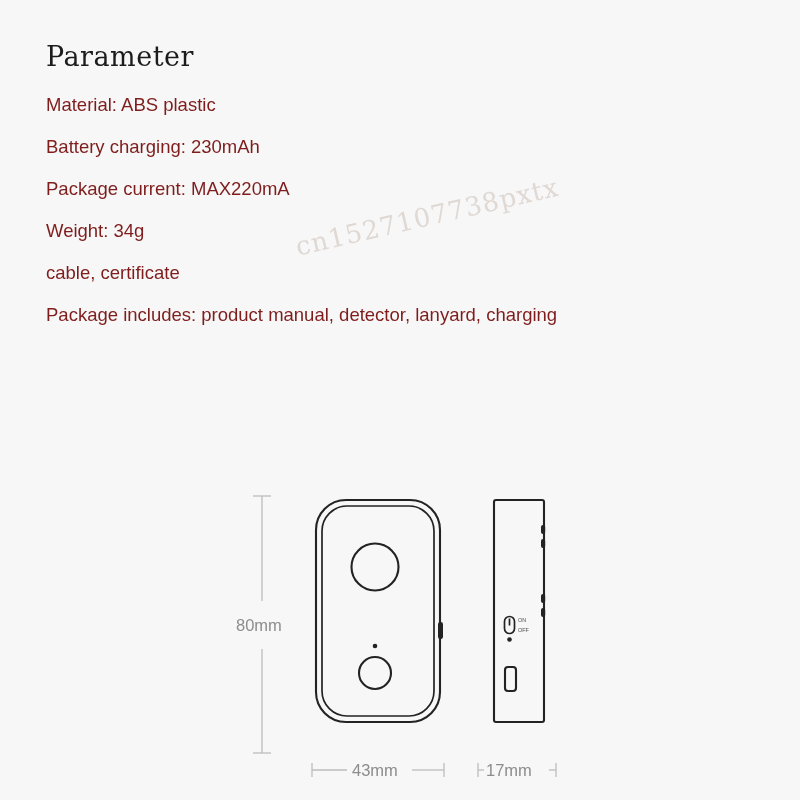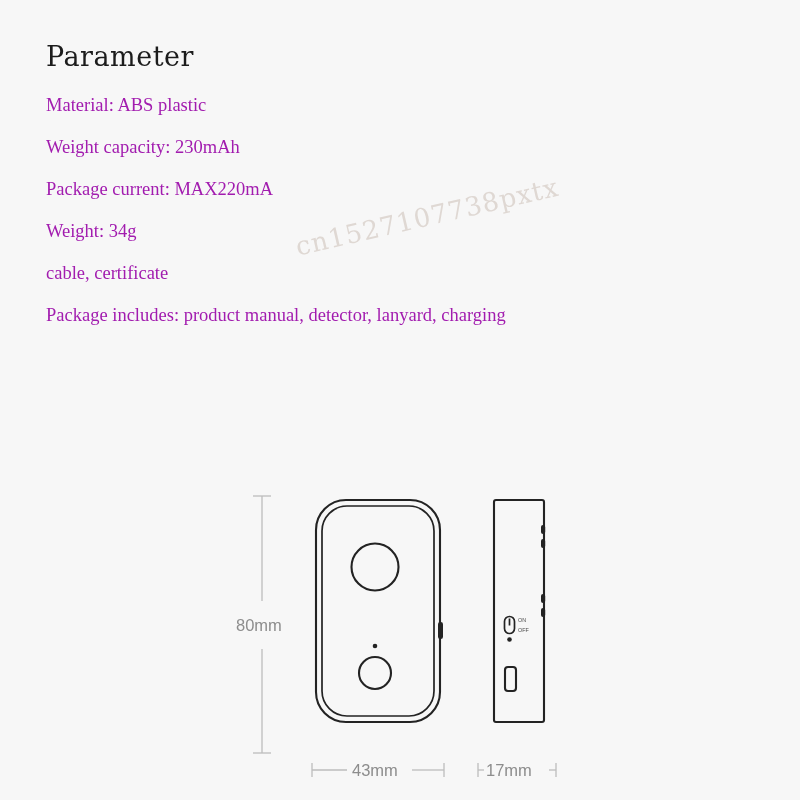--- a/index.html
+++ b/index.html
@@ -36,23 +36,23 @@
     line-height: 42px;
     margin: 0 0 6px 0;
     font-weight: 400;
   }
   .spec-list {
     list-style: none;
     margin: 0;
     padding: 0;
   }
   .spec-line {
-    font-family: Liberation Serif, serif;
+    font-family: Liberation Sans, sans-serif;
     font-size: 18.5px;
-    color: #a21caf;
+    color: #7f1d1d;
     line-height: 42px;
     white-space: pre-wrap;
     letter-spacing: 0px;
   }
 
   
   .watermark {
     position: absolute;
     left: 296px;
     top: 232px;
@@ -110,21 +110,21 @@
 </style>
 </head>
 <body>
 
 <div class="page">
 
   <div class="spec-block">
     <h1 class="spec-title">Parameter</h1>
     <ul class="spec-list">
       <li class="spec-line">Material: ABS plastic</li>
-      <li class="spec-line">Weight capacity: 230mAh</li>
+      <li class="spec-line">Battery charging: 230mAh</li>
       <li class="spec-line">Package current: MAX220mA</li>
       <li class="spec-line">Weight: 34g</li>
       <li class="spec-line">cable, certificate</li>
       <li class="spec-line">Package includes: product manual, detector, lanyard, charging</li>
     </ul>
   </div>
 
   <div class="watermark">cn1527107738pxtx</div>
 
   <div class="diagram">

